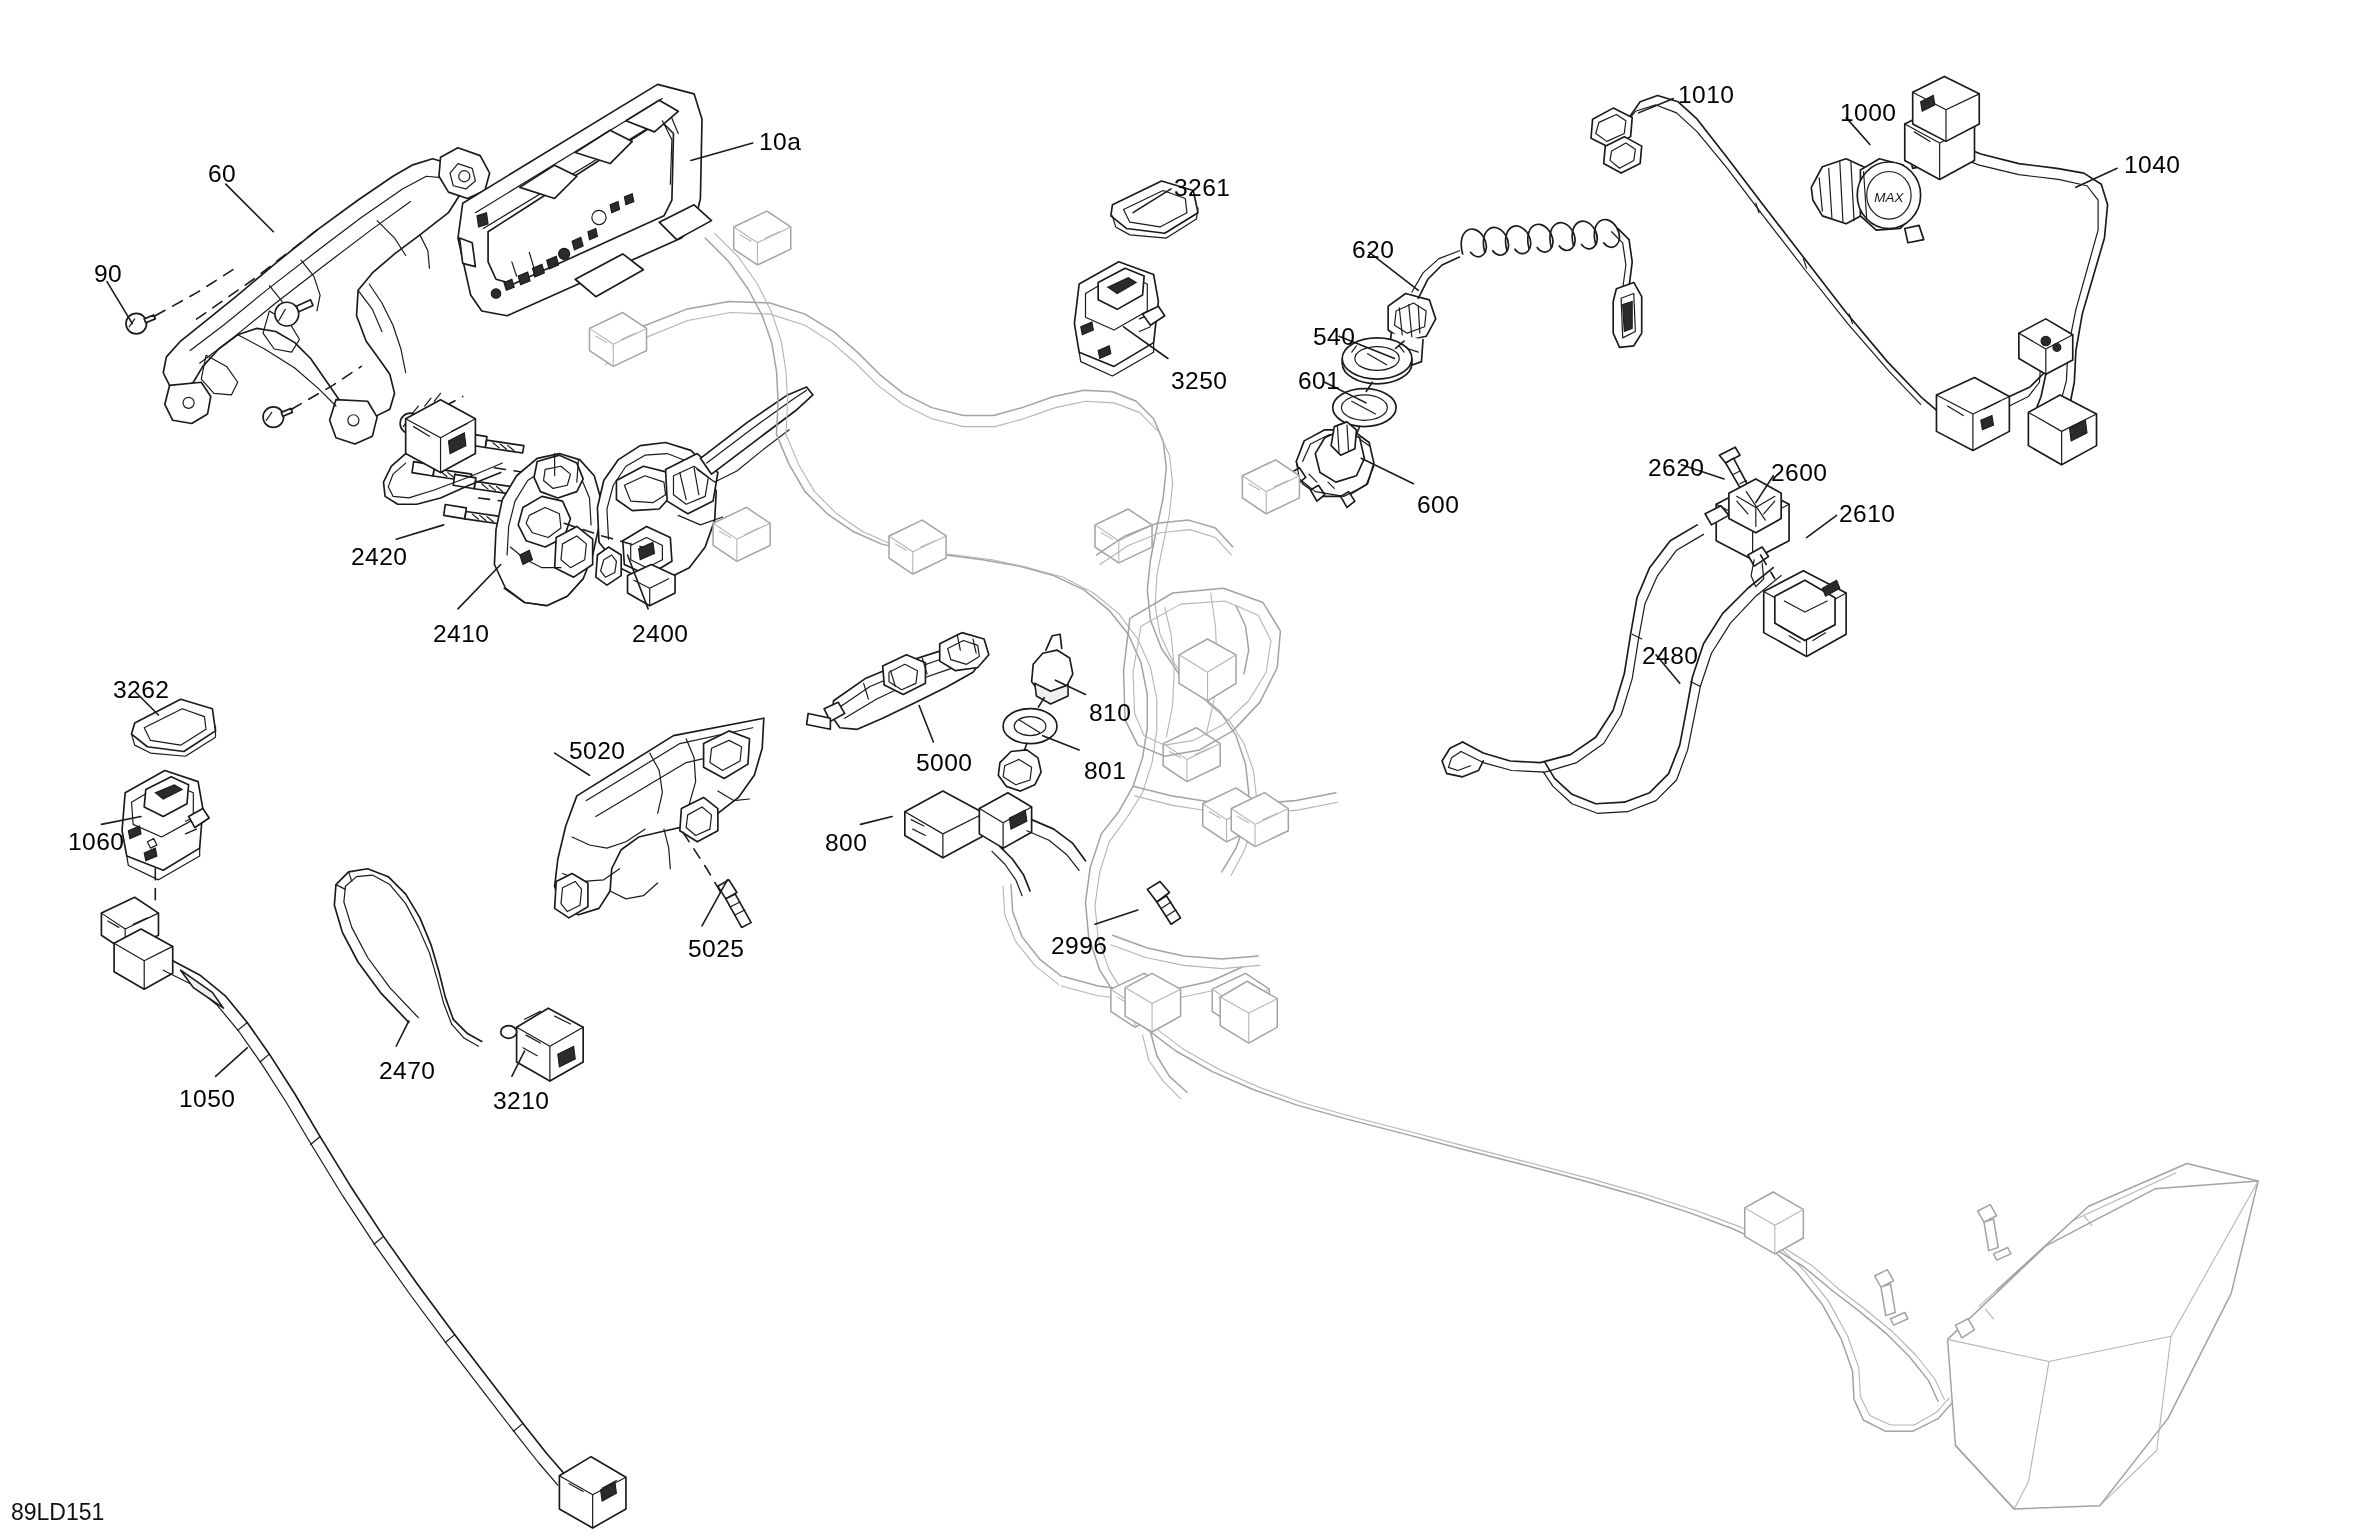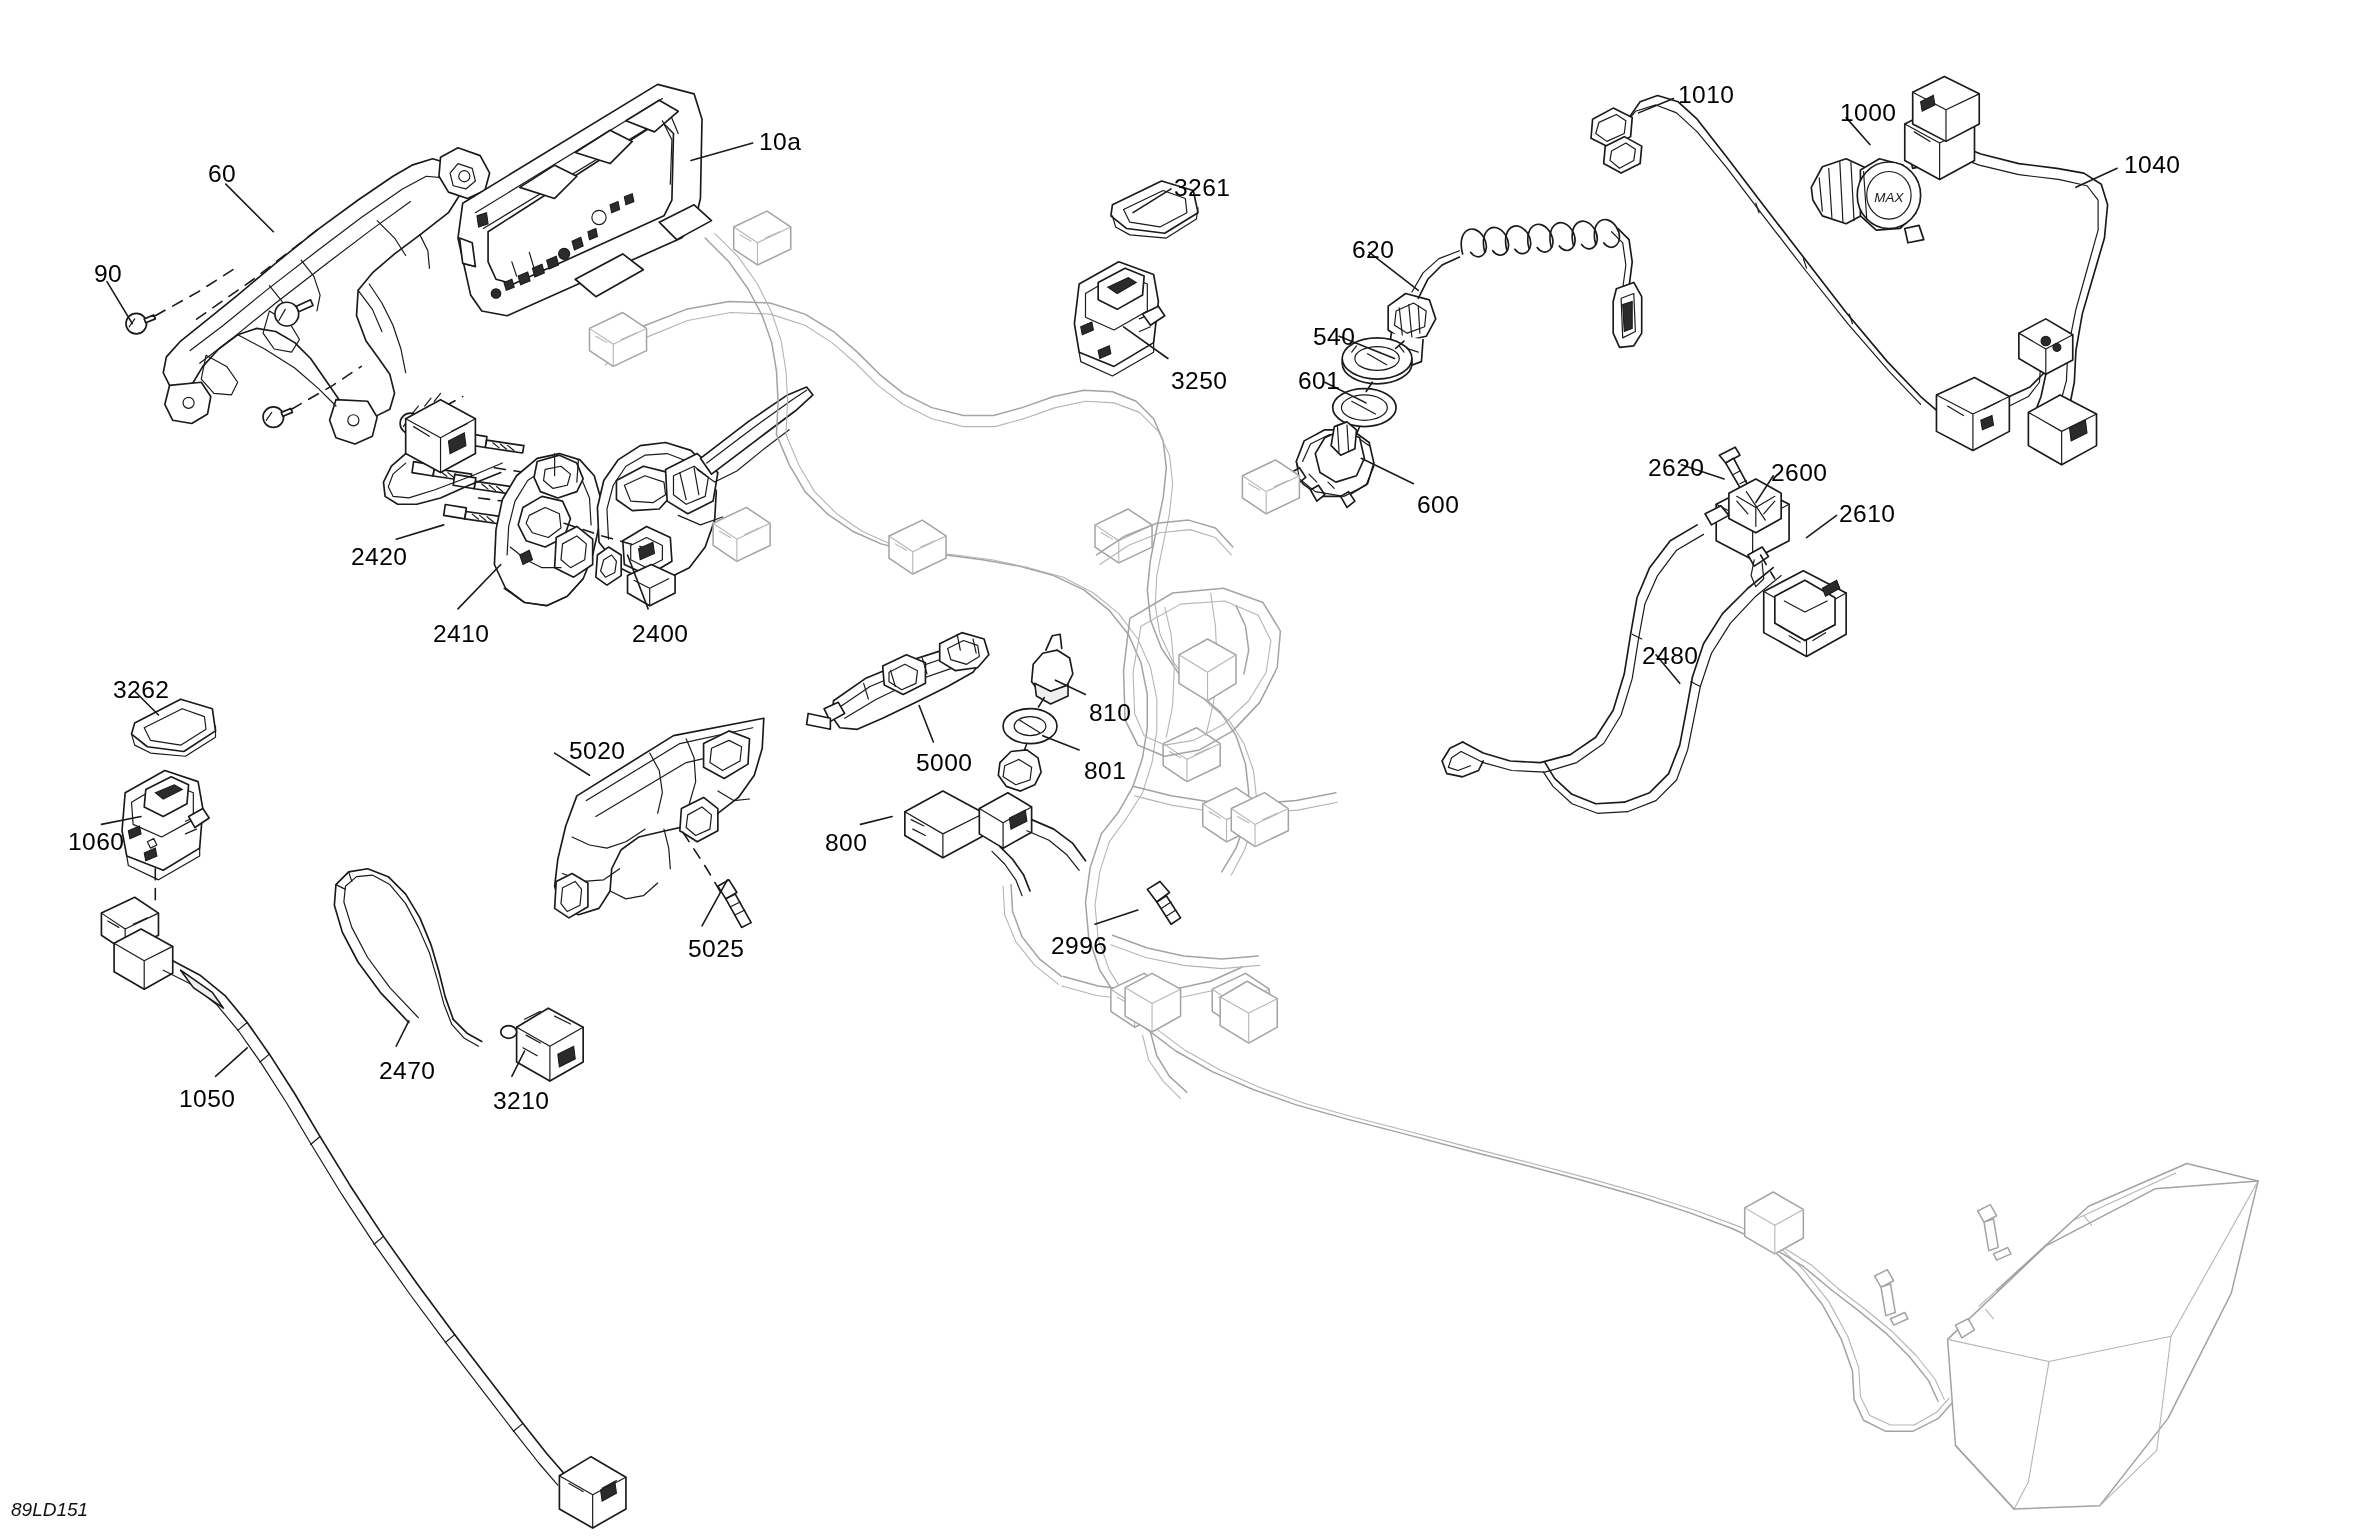--- a/index.html
+++ b/index.html
@@ -1,21 +1,21 @@
 <!DOCTYPE html>
 <html style="font-size:12.7px"><head>
 <meta charset="utf-8">
 <style>
   html,body{margin:0;padding:0;background:#ffffff;}
   body{width:2377px;height:1541px;font-family:"Liberation Sans",sans-serif;overflow:hidden;}
   #sheet{position:relative;width:2377px;height:1541px;background:#fff;}
   #art{position:absolute;inset:0;width:2377px;height:1541px;}
   .callout{position:absolute;font-family:"Liberation Sans",sans-serif;font-size:24.6px;color:#000;
            letter-spacing:0.4px;white-space:nowrap;line-height:1;}
-  .sheetcode{position:absolute;left:11px;top:1499px;font-size:19px;color:#111;font-style:italic;}
+  .sheetcode{position:absolute;left:11px;top:1499px;font-size:23px;color:#111;}
 </style>
 </head>
 <body>
 
 <div id="sheet">
 
   <svg id="art" viewBox="0 0 3000 1944">
     <defs>
       <style>
         .s  { fill:none; stroke:#1a1a1a; stroke-width:2.1; stroke-linejoin:round; stroke-linecap:round; }

